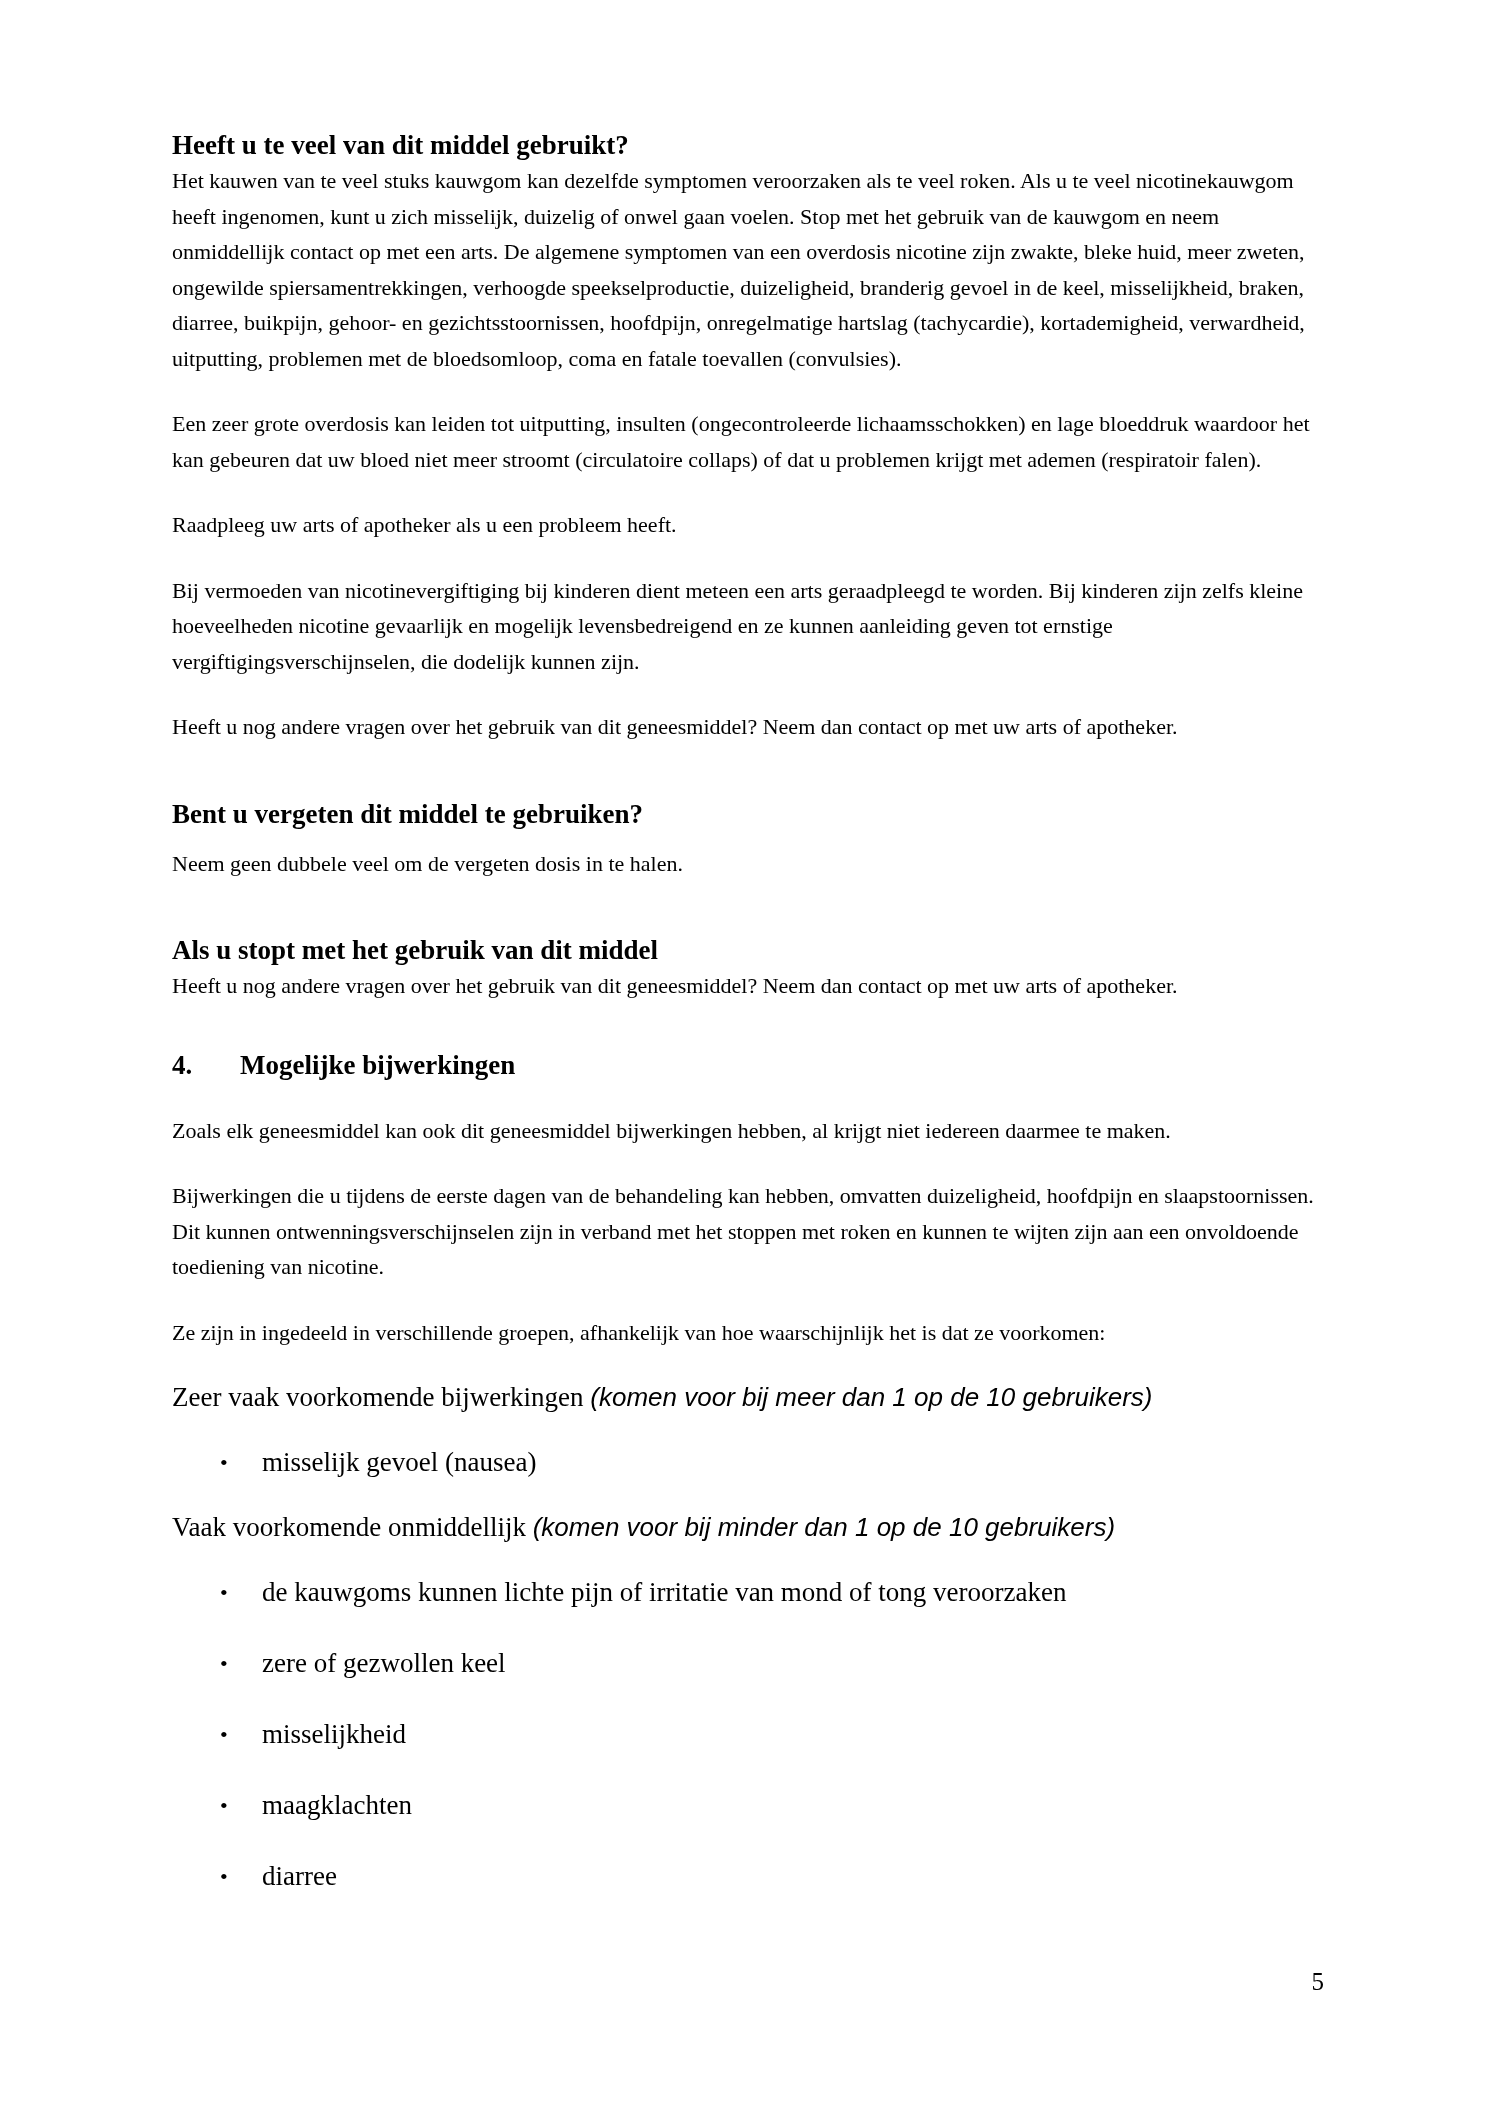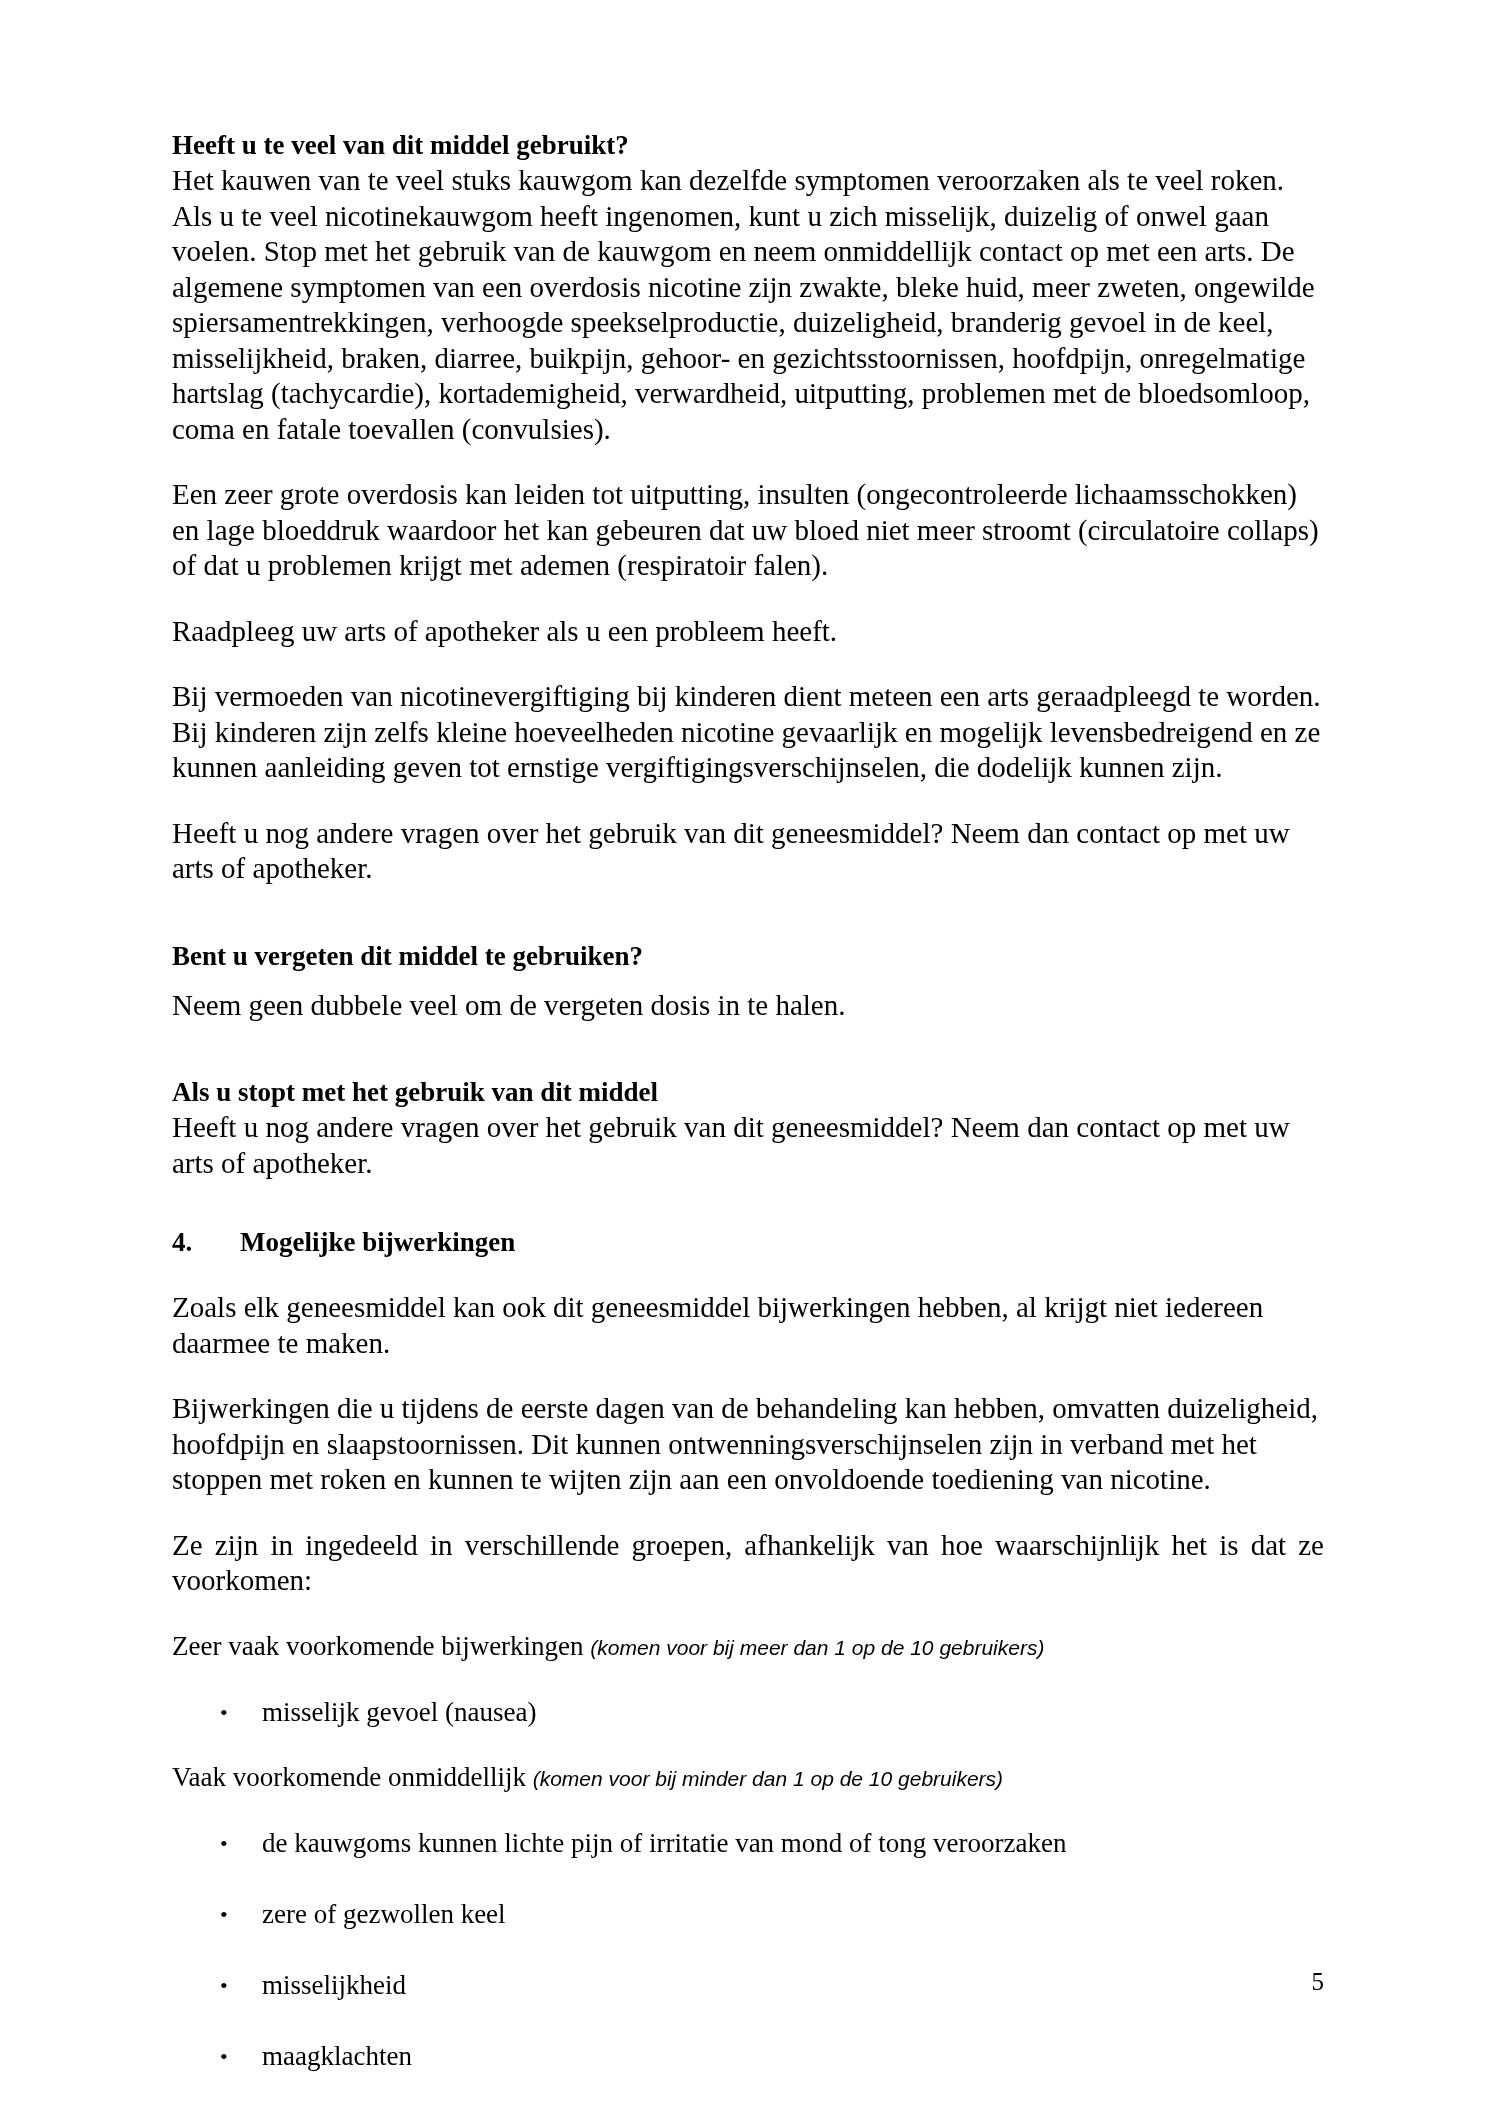--- a/index.html
+++ b/index.html
@@ -29,21 +29,21 @@
     width: 1152px;
   }
   .h-bold {
     font-weight: bold;
     font-size: 27px;
     line-height: 35px;
     margin: 0;
   }
   p.body {
     margin: 0;
-    font-size: 29px;
+    font-size: 22px;
     line-height: 35.5px;
     text-align: left;
   }
   p.body.just {
     text-align: justify;
   }
   .gap-sm { height: 14px; }
   .gap-md { height: 30px; }
   .gap-lg { height: 44px; }
   .gap-xl { height: 52px; }
@@ -63,21 +63,21 @@
     font-size: 27px;
     line-height: 35px;
     margin: 0;
   }
   .freq-head .lbl {
     font-weight: normal;
   }
   .freq-head .paren {
     font-family: "Liberation Sans", "DejaVu Sans", sans-serif;
     font-style: italic;
-    font-size: 21px;
+    font-size: 26px;
   }
 
   ul.bullets {
     list-style: none;
     margin: 0;
     padding: 0;
   }
   ul.bullets li {
     position: relative;
     font-size: 27px;

